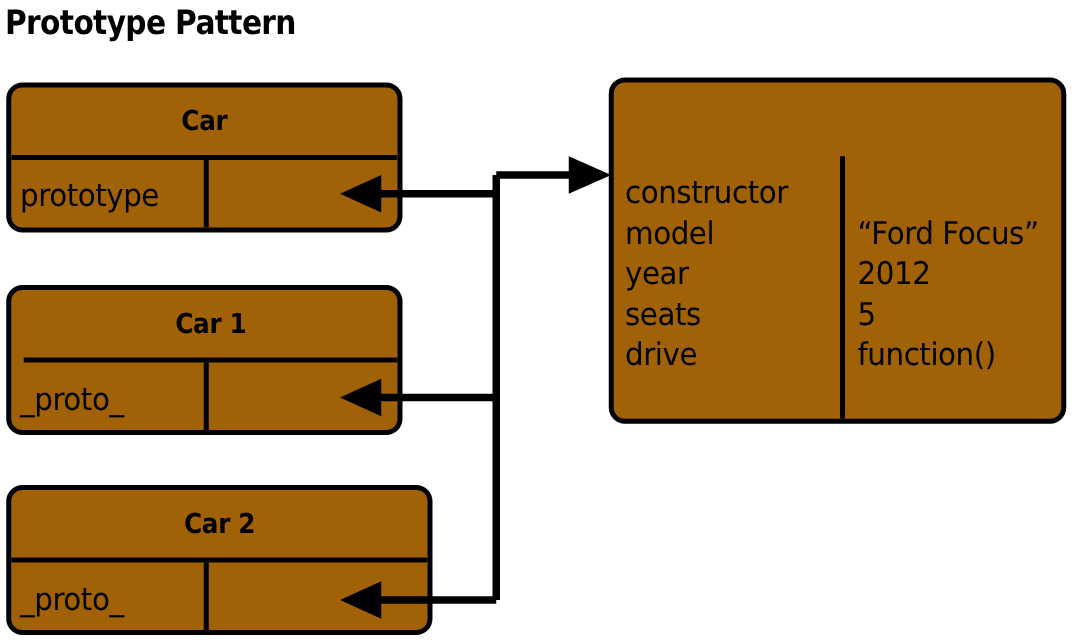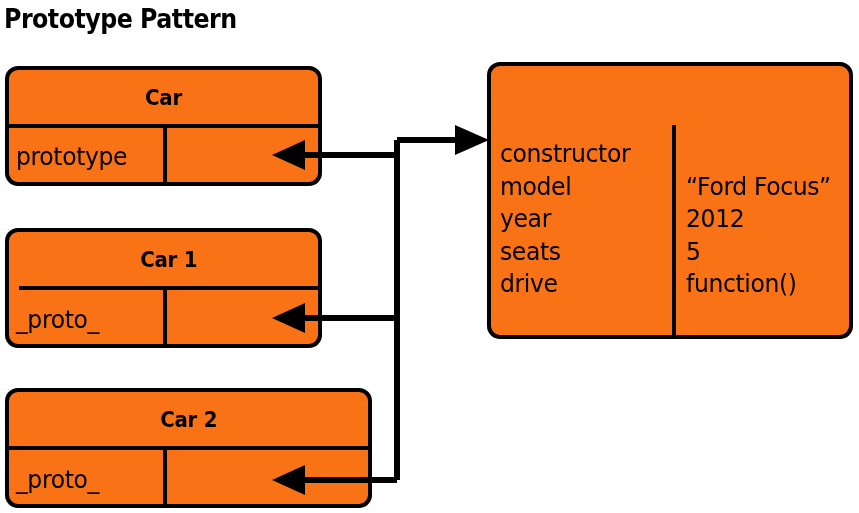--- a/index.html
+++ b/index.html
@@ -36,21 +36,21 @@
     line-height: 34px;
     transform: scaleX(0.88);
     transform-origin: left top;
     white-space: nowrap;
   }
 
   
   .uml-box {
     position: absolute;
     box-sizing: border-box;
-    background: #f97316;
+    background: #a16207;
     border: 4px solid #000000;
     border-radius: 13px;
     overflow: hidden;
   }
   .uml-header {
     position: absolute;
     left: 0;
     top: 0;
     right: 0;
     box-sizing: border-box;
@@ -146,21 +146,21 @@
     <div class="uml-header" style="height:58px;margin-left:10px;">
       <span>Car 1</span>
     </div>
     <div class="uml-body" style="top:58px;">
       <div class="vdivider" style="left:154px;"></div>
       <div class="slot-label" style="top:16px;">_proto_</div>
       <div class="slot-label" style="left:168px; top:16px;"></div>
     </div>
   </div>
 
-  <div class="uml-box" style="left:5px; top:388px; width:367px; height:120px;">
+  <div class="uml-box" style="left:5px; top:388px; width:341px; height:120px;">
     <div class="uml-header" style="height:58px;">
       <span>Car 2</span>
     </div>
     <div class="uml-body" style="top:58px;">
       <div class="vdivider" style="left:154px;"></div>
       <div class="slot-label" style="top:16px;">_proto_</div>
       <div class="slot-label" style="left:168px; top:16px;"></div>
     </div>
   </div>
 

